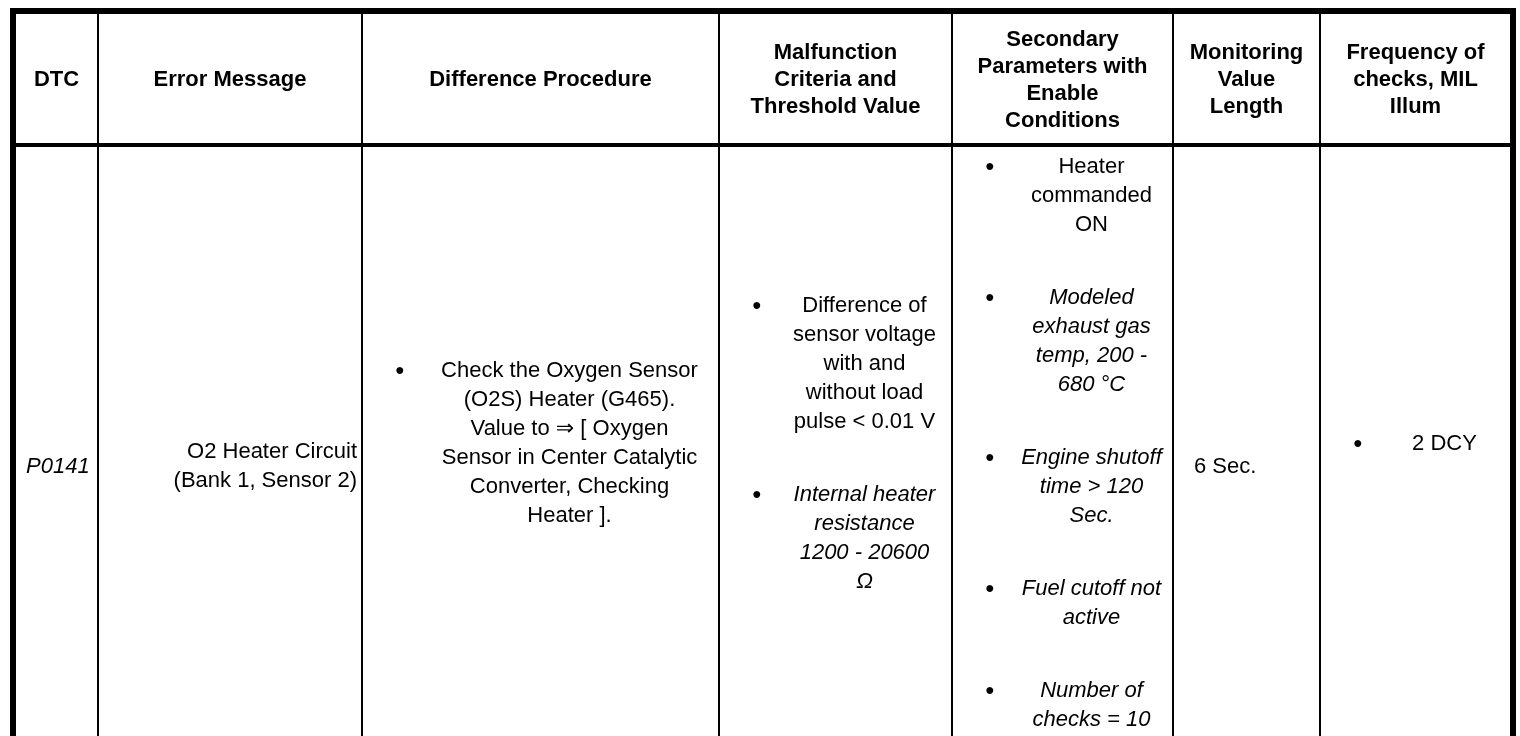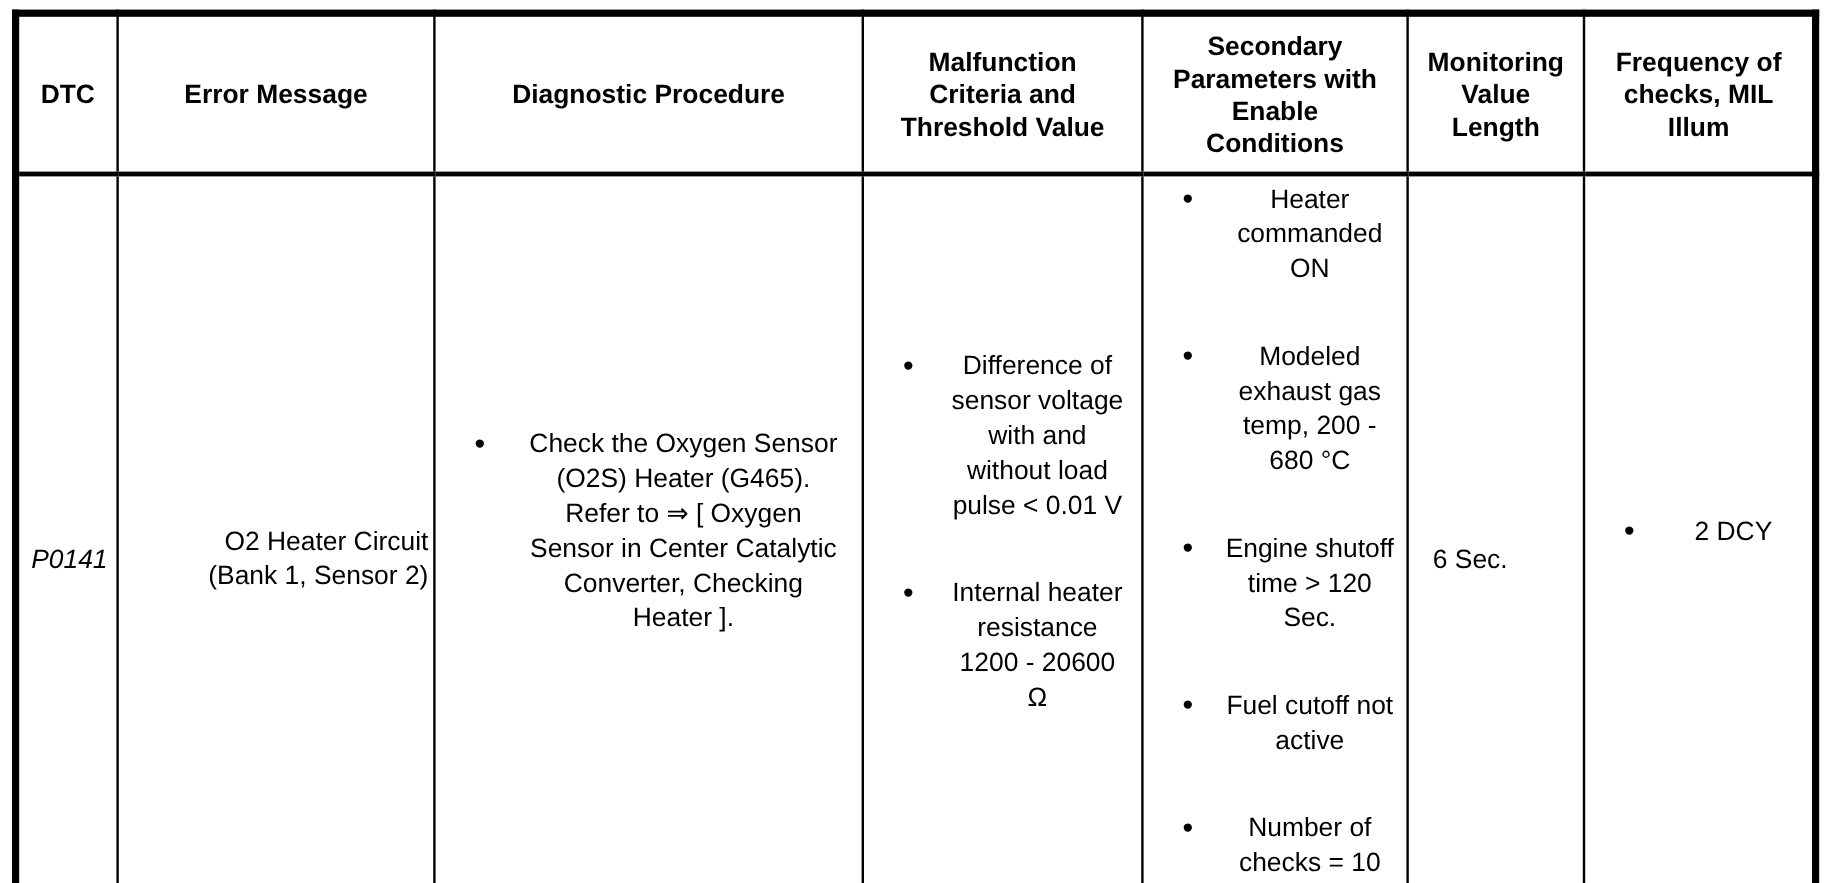--- a/index.html
+++ b/index.html
@@ -55,21 +55,21 @@
     list-style: none;
     margin: 0;
     padding: 0 2px 0 28px;
   }
   ul.bullet-list li {
     position: relative;
     padding-left: 32px;
     white-space: pre-line;
     text-align: center;
   }
-  ul.bullet-list li + li { margin-top: 44px; }
+  ul.bullet-list li + li { margin-top: 44px; font-style: italic; }
   ul.bullet-list li:last-child { margin-bottom: 46px; }
   ul.bullet-list li::before {
     content: "\25CF";
     position: absolute;
     left: 0;
     top: 0;
     font-size: 16px;
     line-height: 29px;
   }
 </style>
@@ -83,21 +83,21 @@
     <col style="width:357px">
     <col style="width:233px">
     <col style="width:221px">
     <col style="width:147px">
     <col style="width:193px">
   </colgroup>
   <thead>
     <tr>
       <th>DTC</th>
       <th>Error Message</th>
-      <th>Diagnostic Procedure</th>
+      <th>Difference Procedure</th>
       <th>Malfunction
 Criteria and
 Threshold Value</th>
       <th>Secondary
 Parameters with
 Enable
 Conditions</th>
       <th>Monitoring
 Value
 Length</th>
@@ -108,21 +108,21 @@
   </thead>
   <tbody>
     <tr>
       <td class="cell-dtc">P0141</td>
       <td class="cell-error">O2 Heater Circuit
 (Bank 1, Sensor 2)</td>
       <td class="cell-diagnostic">
         <ul class="bullet-list">
             <li>Check the Oxygen Sensor
 (O2S) Heater (G465).
-Refer to ⇒ [ Oxygen
+Value to ⇒ [ Oxygen
 Sensor in Center Catalytic
 Converter, Checking
 Heater ].</li>
           </ul>
       </td>
       <td class="cell-malfunction">
         <ul class="bullet-list">
             <li>Difference of
 sensor voltage
 with and

